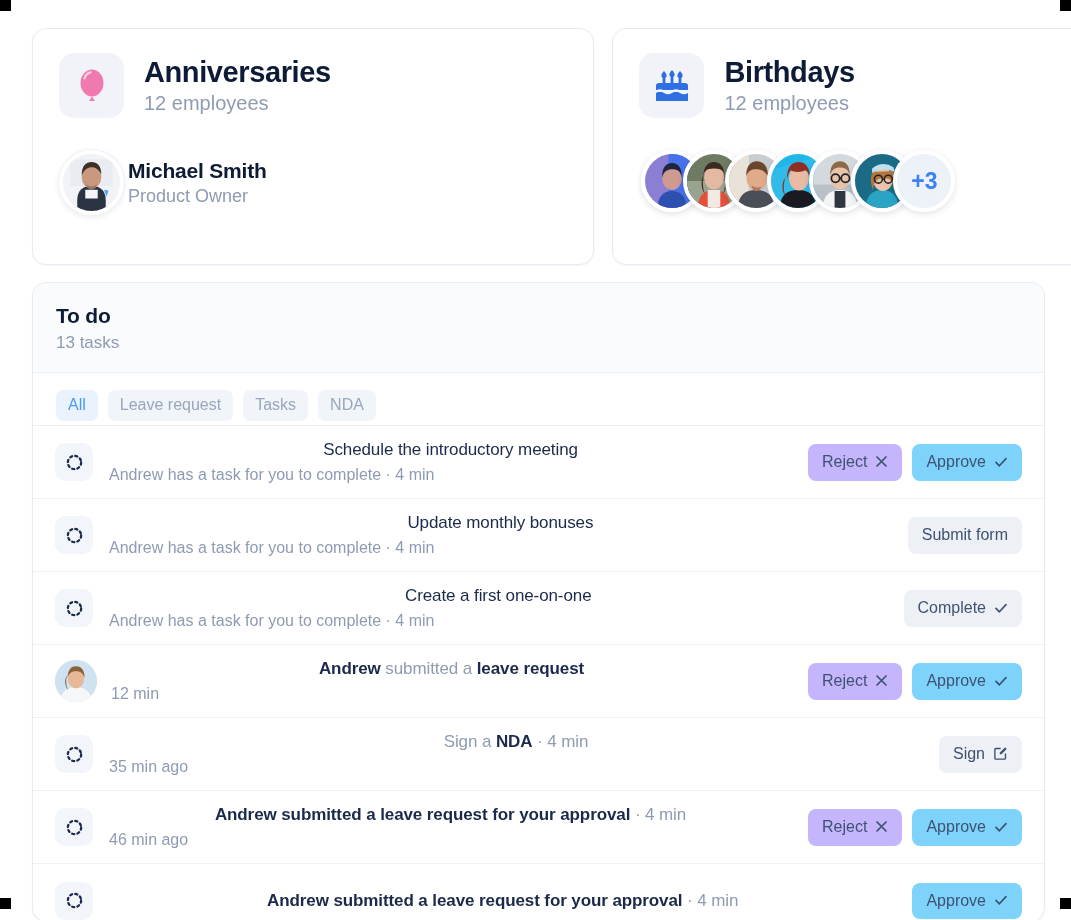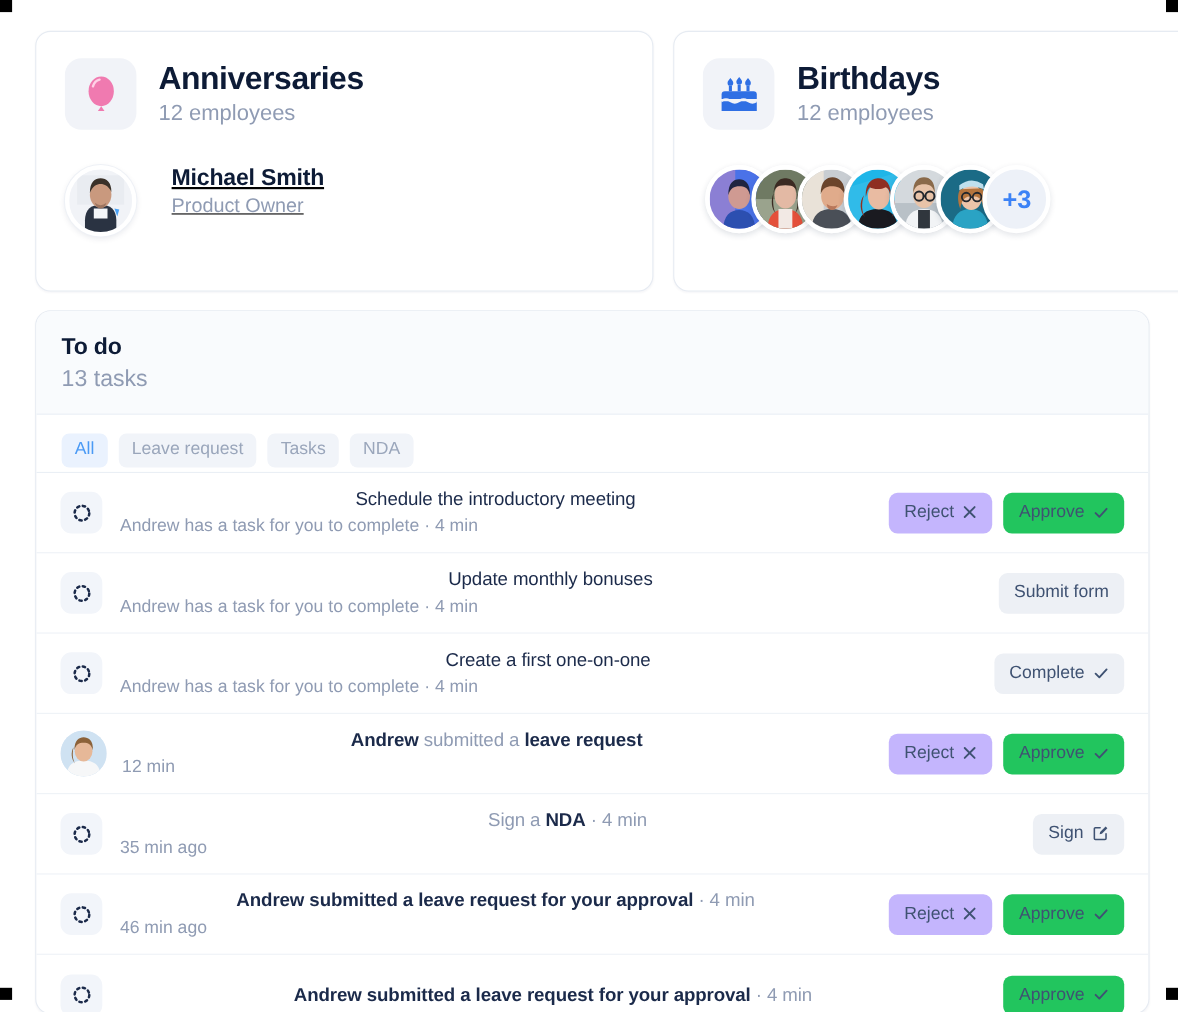--- a/index.html
+++ b/index.html
@@ -37,21 +37,21 @@
     display:flex; align-items:center; justify-content:center;
     flex:0 0 auto;
   }
   .card-title {
     font-size:29px; font-weight:700; color:#0d1b36; letter-spacing:-.4px;
     line-height:1.05;
   }
   .card-sub { font-size:20px; color:#8f9bb3; margin-top:5px; line-height:1.1; }
 
   
-  .person { display:flex; gap:32px; margin-top:32px;text-decoration:underline; }
+  .person { display:flex; align-items:center; gap:4px; margin-top:32px; }
   .person-ava {
     width:65px; height:65px; border-radius:50%;
     background:#f4f6fa;
     border:4px solid #fff;
     box-shadow:0 0 0 1px #eef1f6, 0 2px 6px rgba(16,32,64,.10);
     overflow:hidden; position:relative; flex:0 0 auto;
   }
   .person-name { font-size:21px; font-weight:700; color:#0d1b36; letter-spacing:-.2px; }
   .person-role { font-size:18px; color:#8f9bb3; margin-top:3px; }
 
@@ -82,21 +82,21 @@
     border-radius:14px;
     box-shadow:0 1px 2px rgba(16,32,64,.04);
     overflow:hidden;
   }
   .todo-head {
     background:#f9fbfd;
     border-bottom:1px solid #eaeff5;
     padding:21px 23px 19px;
   }
   .todo-title { font-size:21px; font-weight:700; color:#0d1b36; letter-spacing:-.2px; }
-  .todo-count { font-size:21px; color:#8f9bb3; margin-top:5px; }
+  .todo-count { font-size:17px; color:#8f9bb3; margin-top:5px; }
 
   .filters { display:flex; gap:10px; padding:17px 23px 4px; border-bottom:1px solid #eaeff5; }
   .chip {
     font-size:16px; padding:6px 12px 7px; border-radius:7px;
     background:#f1f4f9; color:#9aa6bb; line-height:1.15;
   }
   .chip.active { background:#eaf2fe; color:#4a9af5; }
 
   .task { display:flex; align-items:center; padding:0 22px; height:73px; border-bottom:1px solid #eef2f7; }
   .task:last-child { border-bottom:none; }
@@ -117,21 +117,21 @@
 
   .task-actions { display:flex; gap:10px; flex:0 0 auto; margin-left:16px; }
   .btn {
     font-size:16px; border-radius:8px; padding:9px 14px 10px;
     display:inline-flex; align-items:center; gap:8px;
     color:#3f5272; line-height:1.1; white-space:nowrap;
     border:none;
     font-family:"Liberation Sans", sans-serif;
   }
   .btn-reject { background:#c4b5fd; }
-  .btn-approve { background:#22c55e; }
+  .btn-approve { background:#7dd3fc; }
   .btn-plain { background:#edf0f5; }
   .btn svg { display:block; }
 
   
   .dash-circle { width:19px; height:19px; }
 </style>
 </head>
 <body>
 
 <div class="stage">

